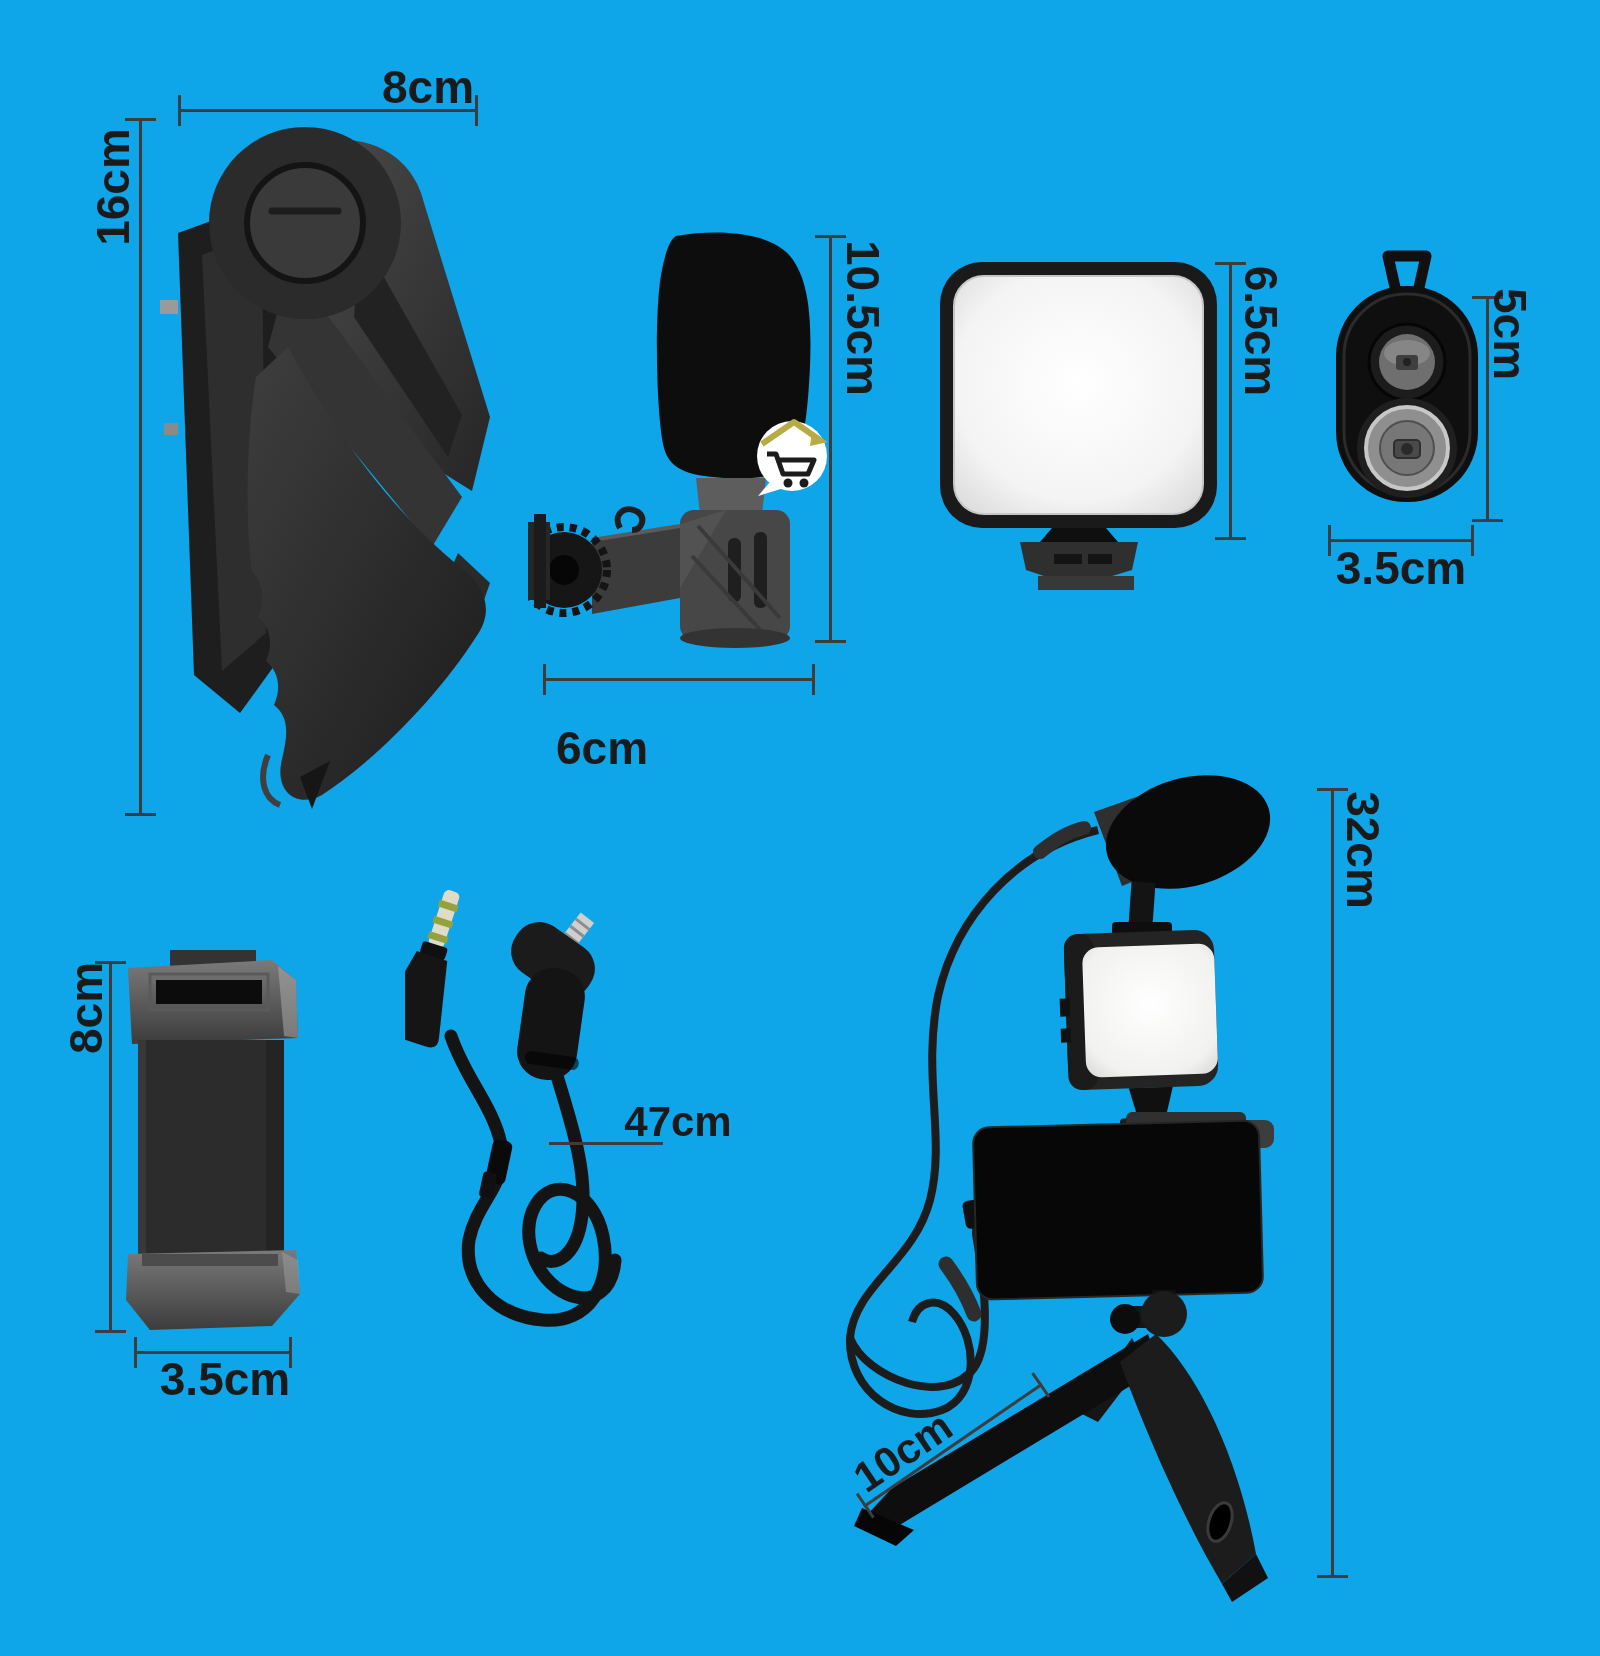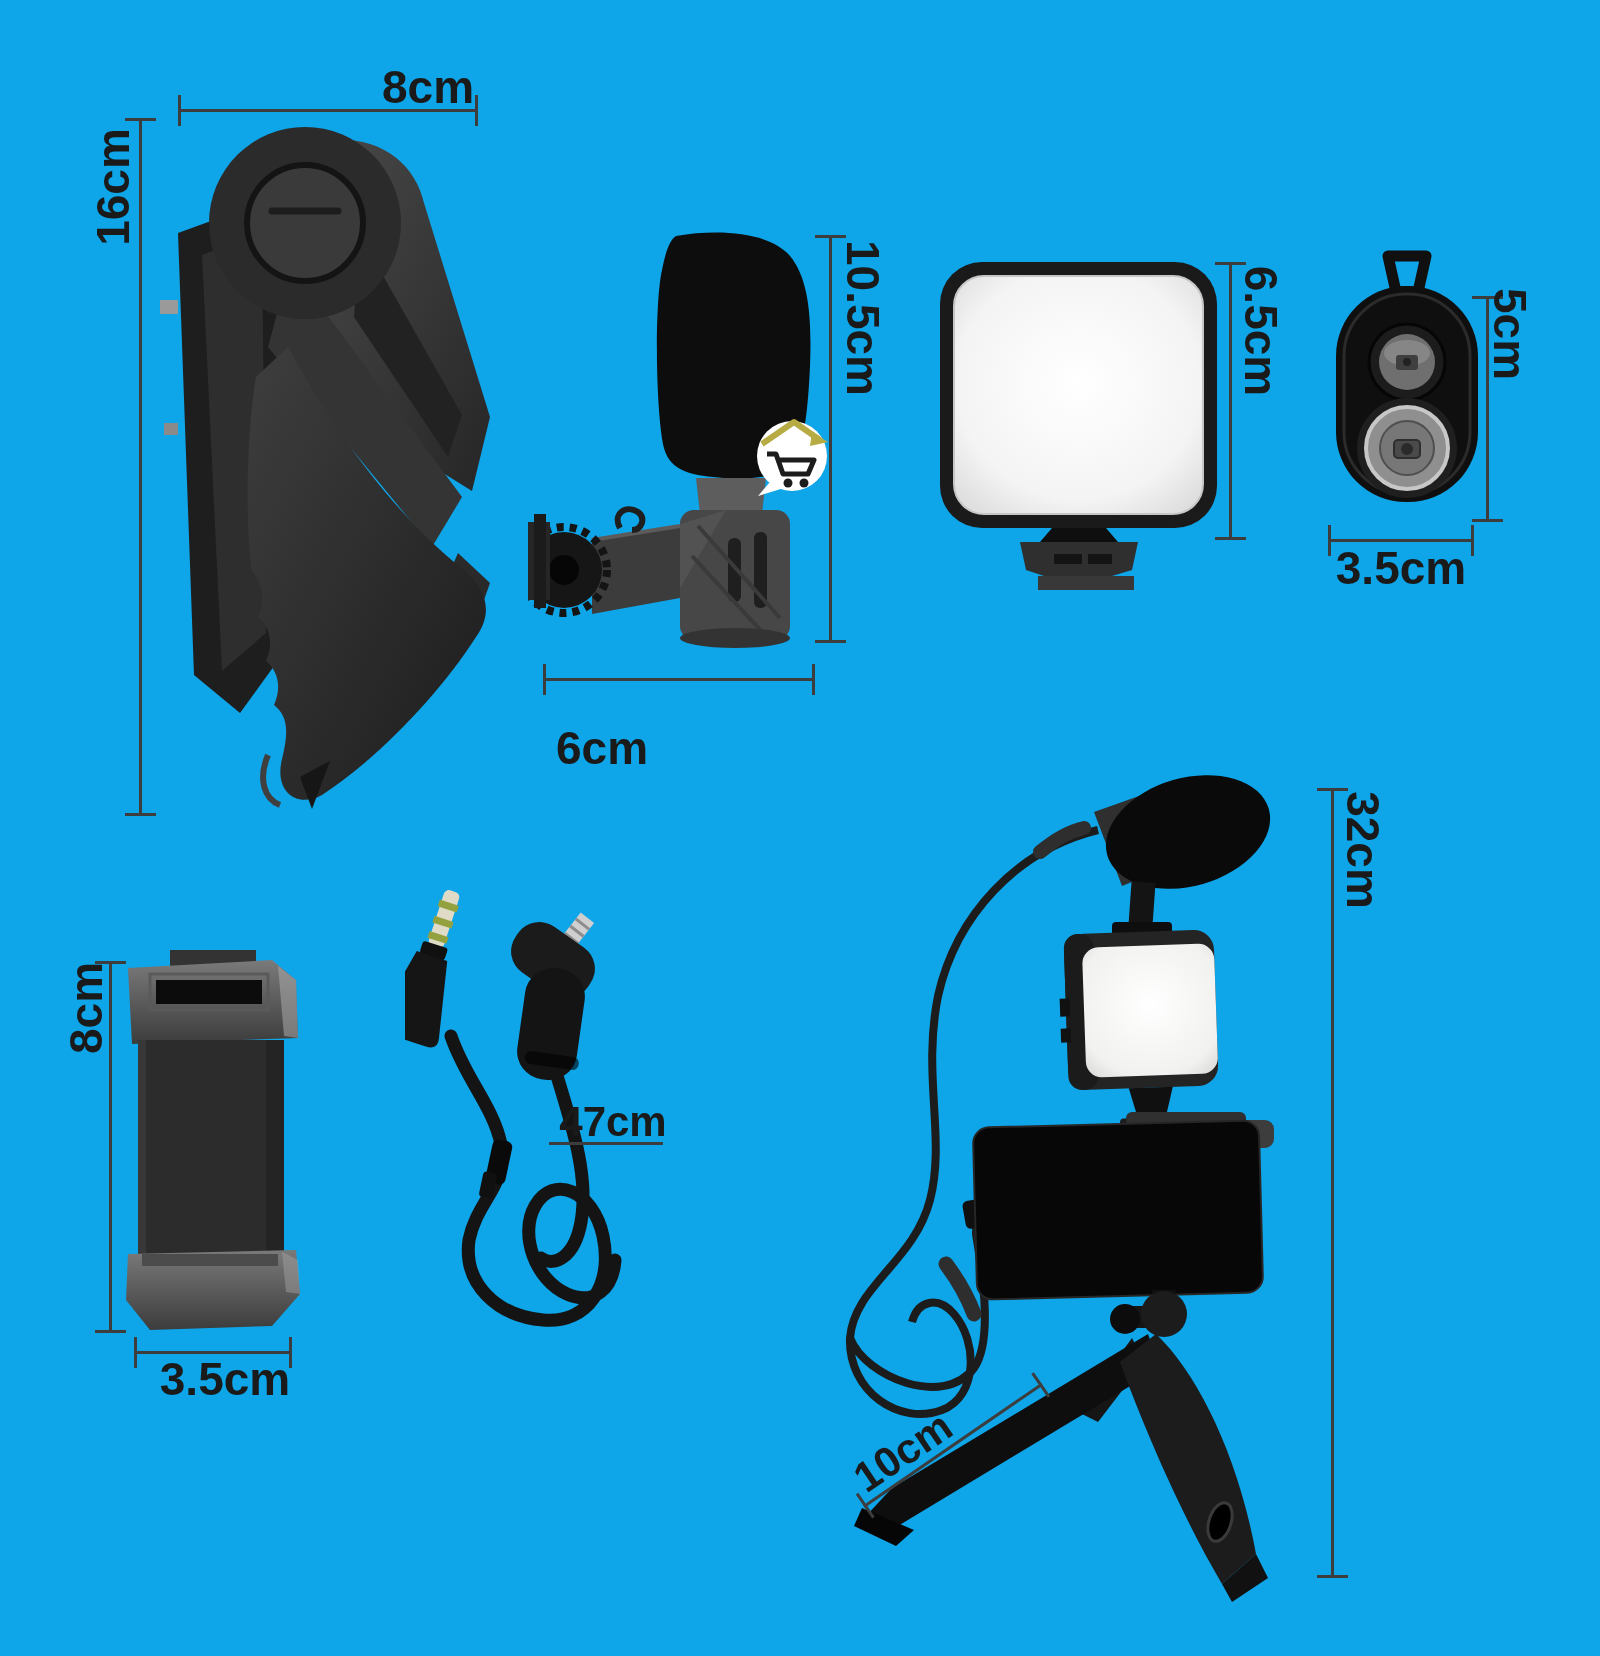--- a/index.html
+++ b/index.html
@@ -209,21 +209,21 @@
         <rect x="158" y="24" width="17" height="46" fill="#cfcfcf"></rect>
         <path d="M158,32 h17 M158,41 h17 M158,50 h17 M158,59 h17" stroke="#8d8d8d" stroke-width="3"></path>
         <rect x="154" y="64" width="25" height="12" fill="#8f8f8f"></rect>
       </g>
       <rect x="104" y="44" width="88" height="56" rx="26" fill="#1b1b1b" transform="rotate(35 148 72)"></rect>
       <rect x="116" y="80" width="60" height="112" rx="28" fill="#141414" transform="rotate(8 146 136)"></rect>
       <rect x="120" y="166" width="54" height="13" rx="6" fill="#000000" opacity="0.6" transform="rotate(8 147 172)"></rect>
     </g>
   </svg>
   <div class="leader" style="left:549px;top:1142px;width:114px"></div>
-  <div class="dim-label sz42" style="left:613px;top:1122px">47cm</div>
+  <div class="dim-label sz42" style="left:678px;top:1122px">47cm</div>
 
   <svg class="art" style="left:826px;top:766px" width="485" height="840" viewBox="0 0 485 840">
     <defs>
       <radialGradient id="ledFace2" cx="0.5" cy="0.45" r="0.8">
         <stop offset="0" stop-color="#ffffff"></stop>
           <stop offset="0.7" stop-color="#f1f1ef"></stop>
           <stop offset="1" stop-color="#cfcfcd"></stop>
       </radialGradient>
     </defs>
 

